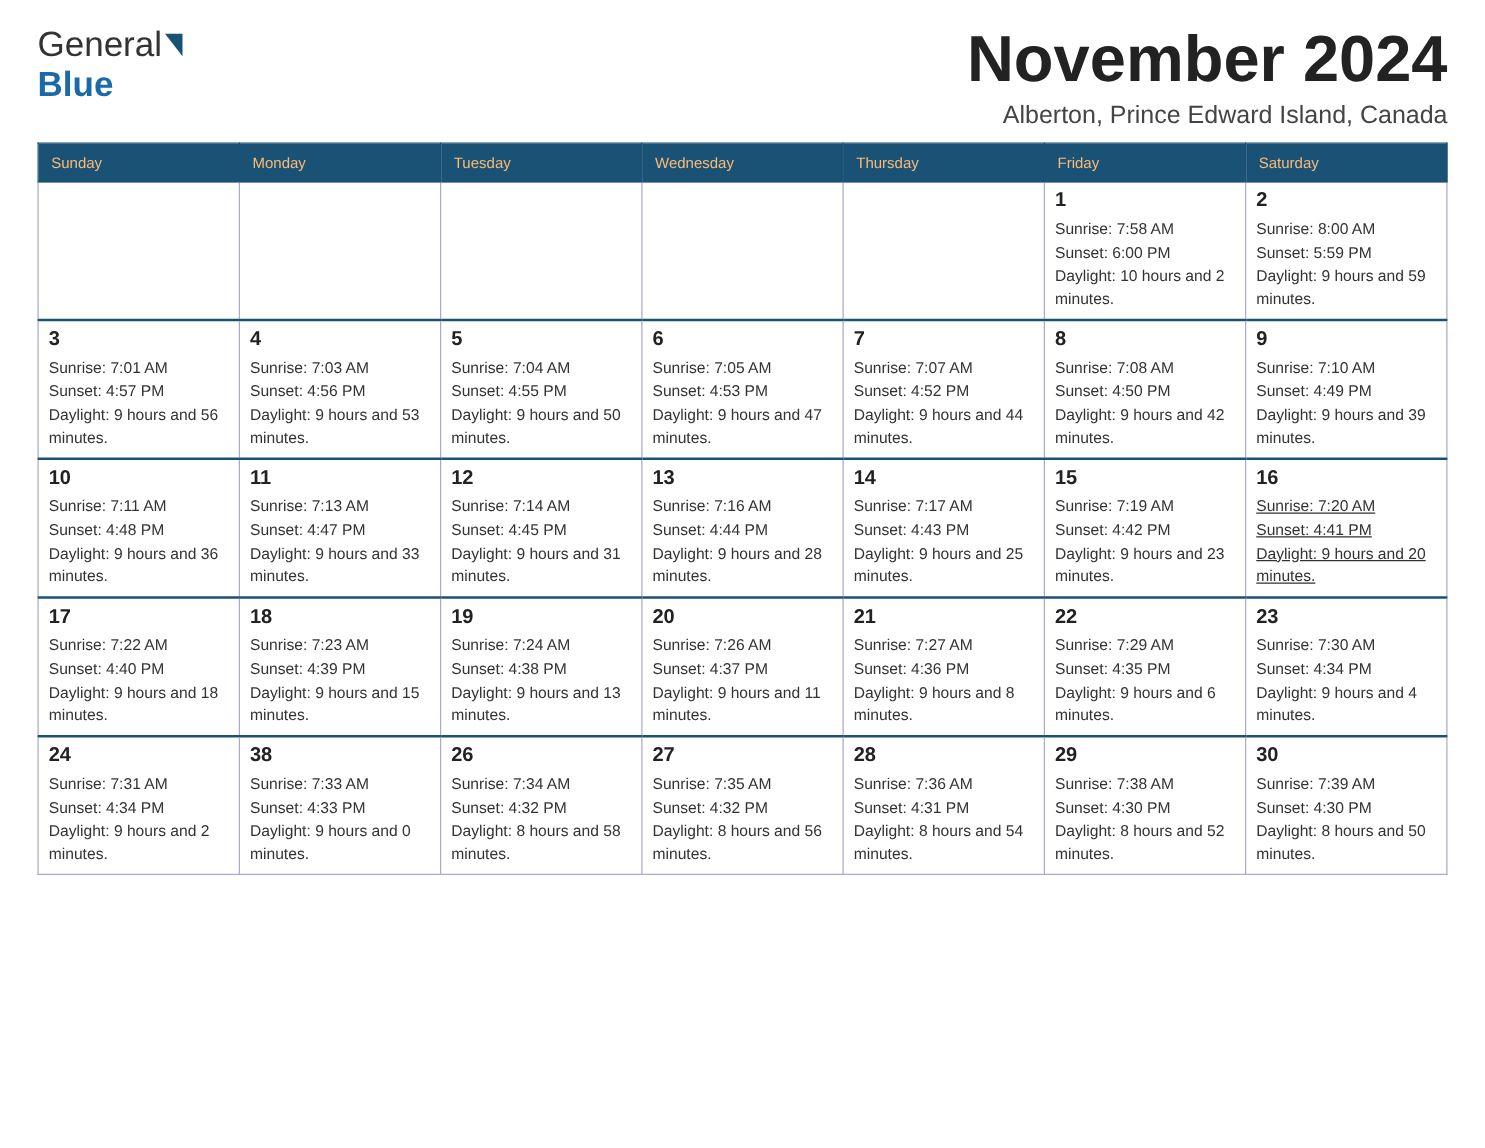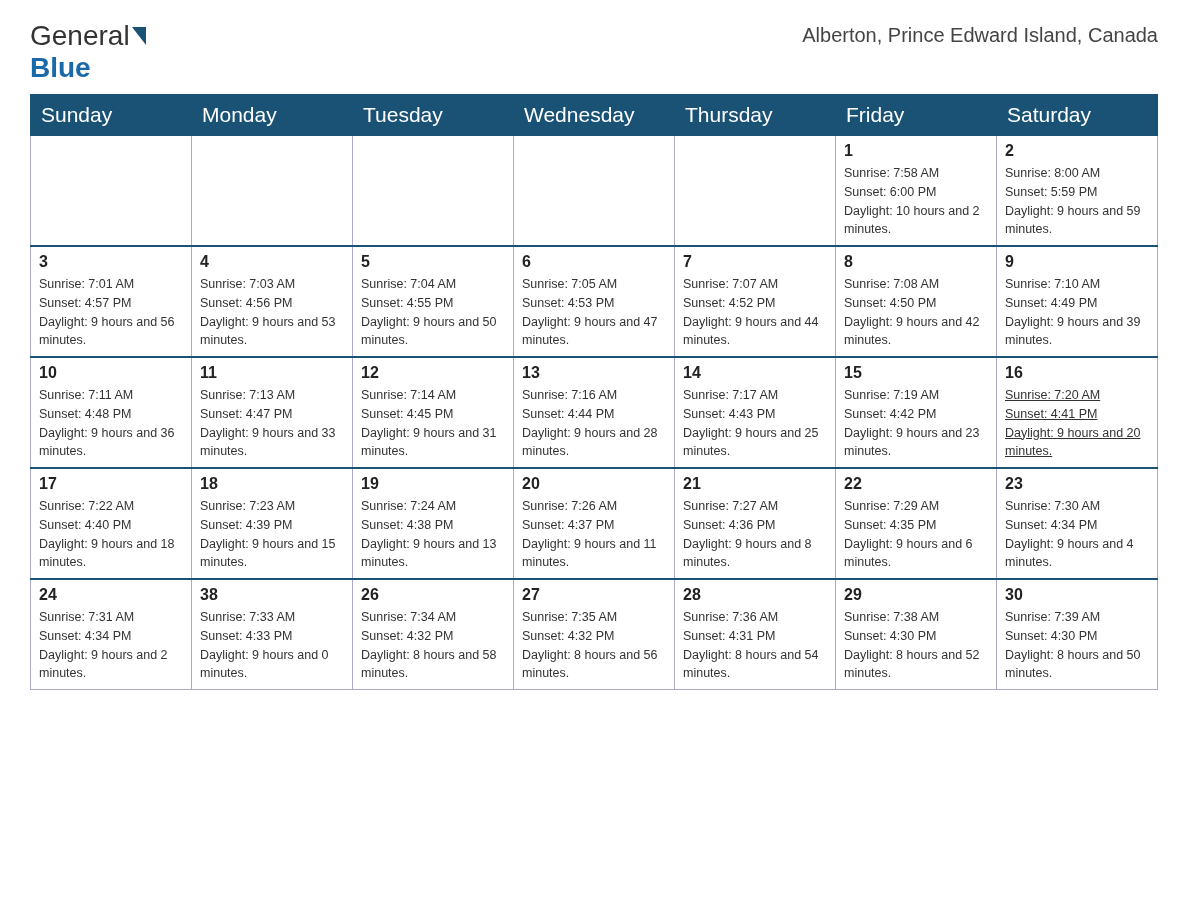--- a/index.html
+++ b/index.html
@@ -58,24 +58,24 @@
       color: #444;
       margin-top: 4px;
     }
     .calendar-table {
       width: 100%;
       border-collapse: collapse;
       margin-top: 10px;
     }
     .calendar-table th {
       background-color: #1a5276;
-      color: #ffffff;
+      color: #fdba74;
       padding: 8px 10px;
       text-align: left;
-      font-size: 21px;
+      font-size: 12px;
       font-weight: normal;
       border: 1px solid #1a5276;
     }
     .calendar-table td {
       border: 1px solid #aac;
       vertical-align: top;
       padding: 6px 8px;
       width: calc(100% / 7);
       background: #fff;
     }
@@ -105,20 +105,21 @@
     <div class="logo-text">
       <span class="logo-general">General</span>
       <span class="logo-arrow"></span>
       <br>
     </div>
     <div>
       <span class="logo-blue">Blue</span>
     </div>
   </div>
   <div class="title-section">
+    <div class="month-title">November 2024</div>
     <div class="location-title">Alberton, Prince Edward Island, Canada</div>
   </div>
 </div>
 
 <table class="calendar-table">
   <thead>
     <tr>
     <th>Sunday</th>
         <th>Monday</th>
         <th>Tuesday</th>

